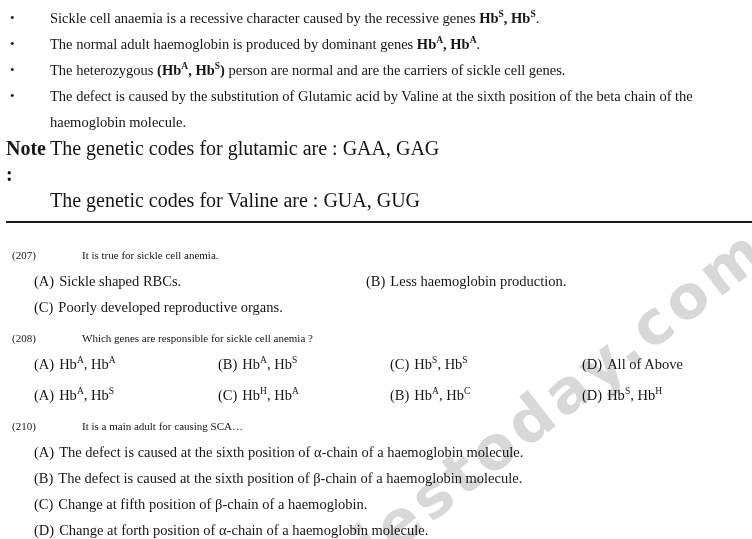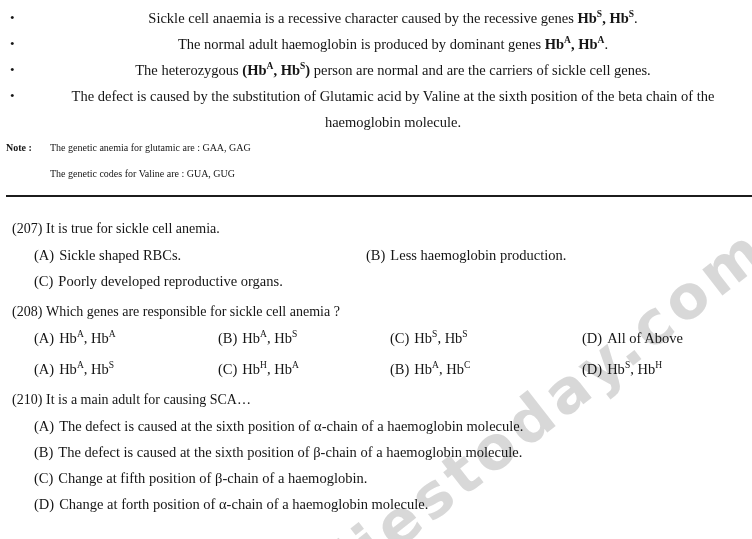--- a/index.html
+++ b/index.html
@@ -31,40 +31,40 @@
     white-space: nowrap;
     z-index: 0;
     user-select: none;
   }
   .content { position: relative; z-index: 1; }
 
   
   .bullets { padding-top: 5px; }
   .bullet-row { display: flex; line-height: 26px; font-size: 14.5px; }
   .bullet-row .dot { flex: 0 0 50px; padding-left: 10px; box-sizing: border-box; font-size: 13px; }
-  .bullet-row .btext { flex: 1; padding-right: 16px; text-align: center; }
+  .bullet-row .btext { flex: 1; padding-right: 16px; }
 
   
-  .note-row { display: flex; line-height: 26px; font-size: 10px; justify-content: center; }
+  .note-row { display: flex; line-height: 26px; font-size: 20px; justify-content: center; }
   .note-label { flex: 0 0 50px; padding-left: 6px; box-sizing: border-box; font-weight: bold; }
   .note-text { flex: 1; }
   .note-row.second .note-label { font-weight: normal; }
 
   .divider {
     border: none;
     border-top: 2px solid #1c1c1c;
     margin: 8px 0 0 6px;
   }
 
   
   .questions { padding-top: 14px; }
   .question { margin-top: 5px; }
-  .q-head { display: flex; line-height: 26px; font-size: 14px; }
+  .q-head { display: flex; line-height: 26px; font-size: 11px; }
   .q-num { flex: 0 0 46px; padding-left: 12px; box-sizing: border-box; }
-  .q-text { flex: 1; }
+  .q-text { flex: 1; margin-left: 36px; }
   .opts { padding-left: 34px; font-size: 14.5px; }
   .opts .opt { line-height: 26px; }
   .opts.two-col { display: grid; grid-template-columns: 332px 1fr; }
   .opts.four-col { display: grid; grid-template-columns: 184px 172px 192px 1fr; font-family: Liberation Serif, serif; }
   .opts.one-col .opt { display: block; }
   .opt-label { margin-right: 5px; }
   sup { font-size: 9.5px; line-height: 0; vertical-align: super; }
   .b { font-weight: bold; }
 </style>
 </head>
@@ -91,21 +91,21 @@
       </div>
       <div class="bullet-row">
         <span class="dot">•</span>
         <span class="btext"><span>The defect is caused by the substitution of Glutamic acid by Valine at the sixth position of the beta chain of the haemoglobin molecule.</span></span>
       </div>
     </div>
 
     <div class="note">
       <div class="note-row">
         <span class="note-label">Note :</span>
-        <span class="note-text">The genetic anemia for glutamic are : GAA, GAG</span>
+        <span class="note-text">The genetic codes for glutamic are : GAA, GAG</span>
       </div>
       <div class="note-row second">
         <span class="note-label"></span>
         <span class="note-text">The genetic codes for Valine are : GUA, GUG</span>
       </div>
     </div>
 
     <hr class="divider">
 
     <div class="questions">

